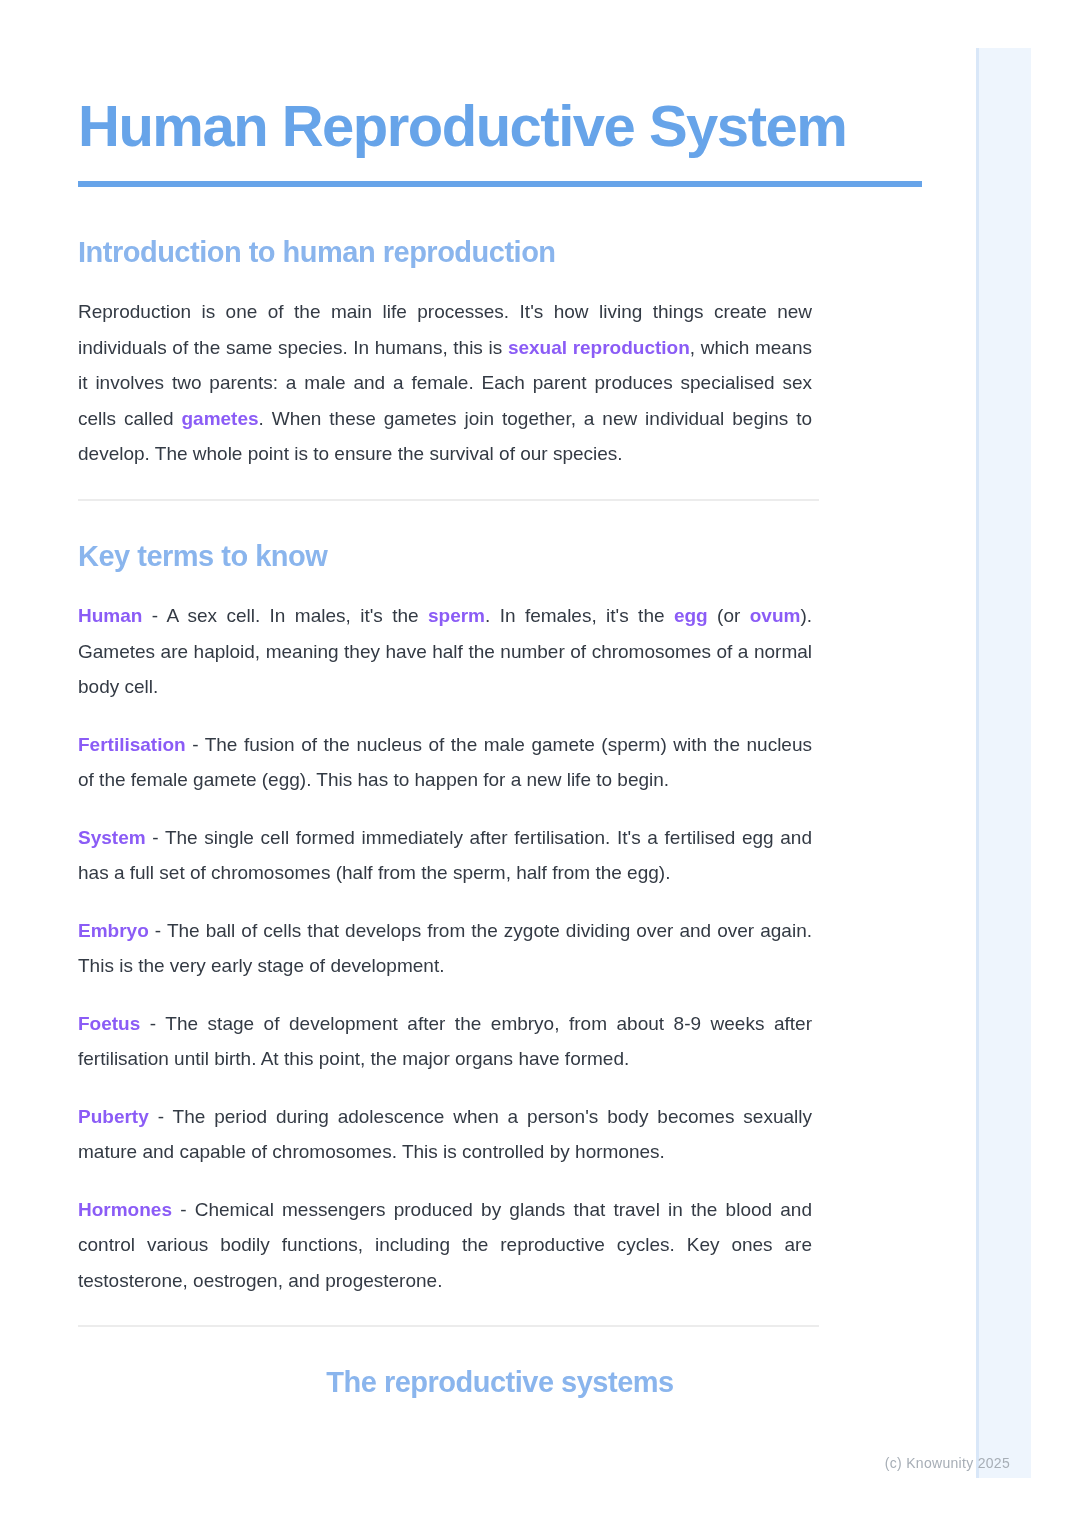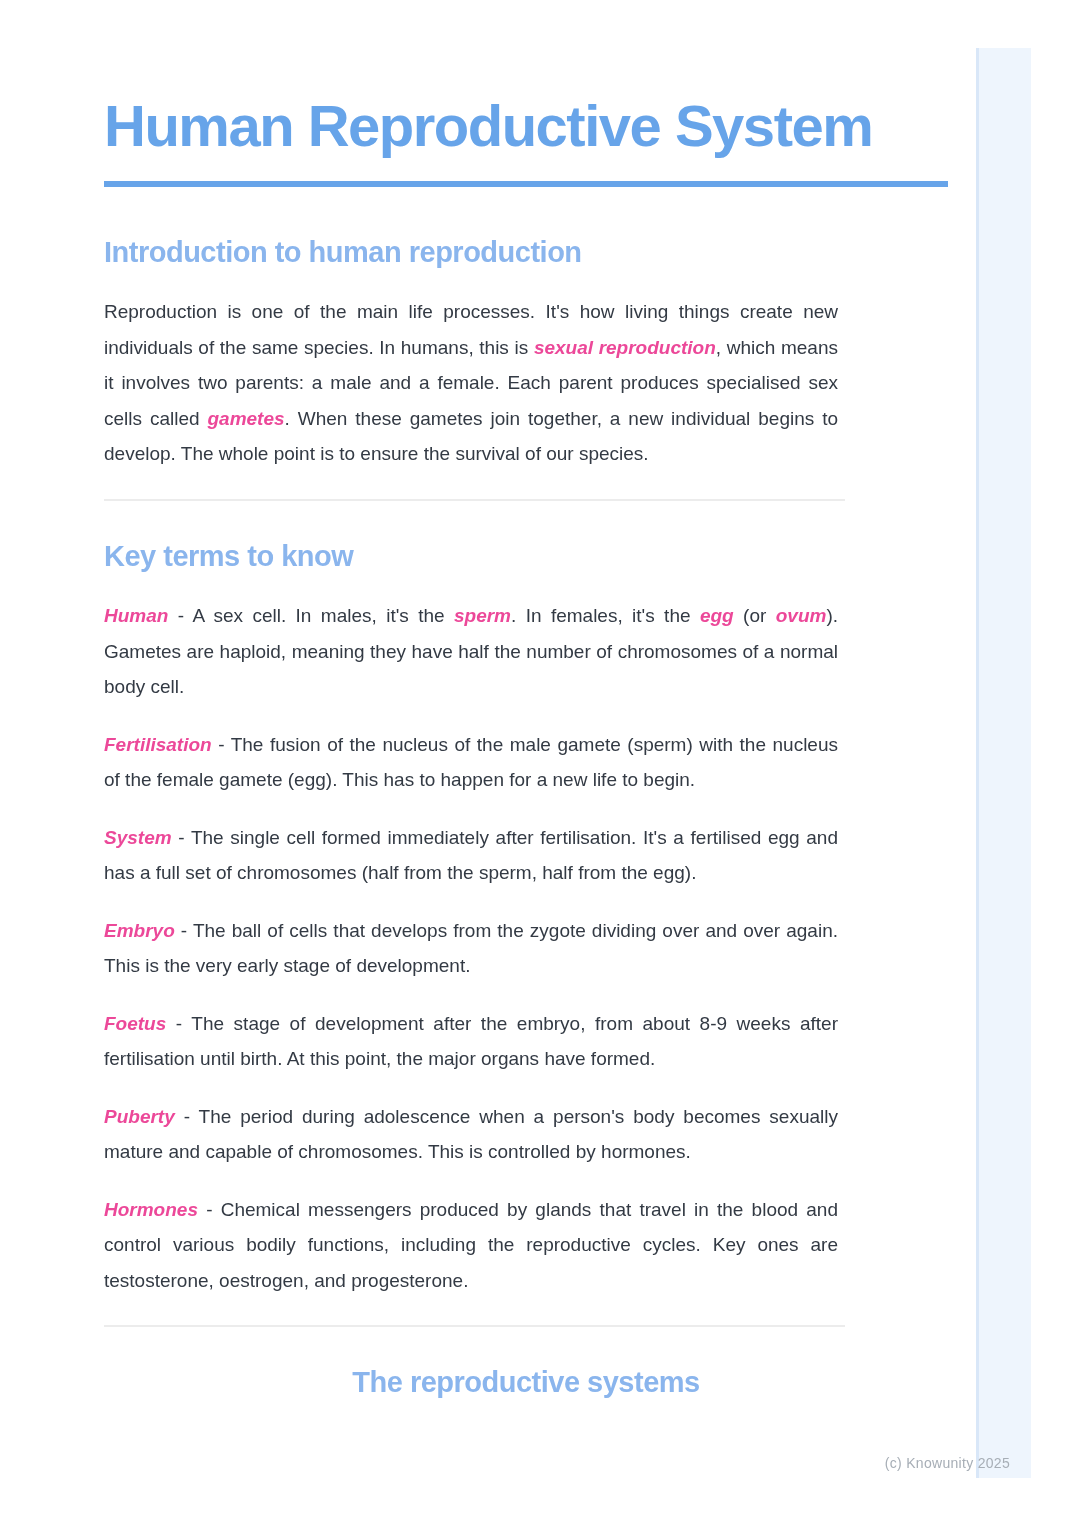--- a/index.html
+++ b/index.html
@@ -18,21 +18,21 @@
     position: absolute;
     top: 48px;
     right: 49px;
     width: 52px;
     height: 1430px;
     background: #eef5fd;
     border-left: 3px solid #d9e7f8;
   }
   .content {
     position: absolute;
-    left: 104px;
+    left: 78px;
     top: 0;
     width: 844px;
   }
   h1.page-title {
     margin: 96px 0 0 0;
     font-size: 58px;
     line-height: 1.05;
     font-weight: bold;
     color: #67a4e9;
     letter-spacing: -1.5px;
@@ -62,23 +62,22 @@
     margin: 22px 0 0 0;
     font-size: 19px;
     line-height: 35.5px;
     text-align: justify;
     color: #333a44;
   }
   section p:first-of-type {
     margin-top: 27px;
   }
   section p b {
-    color: #ec4899;
+    color: #8b5cf6;
     font-weight: bold;
-    font-style: italic;
   }
   hr.divider {
     border: none;
     border-top: 2px solid #ececec;
     width: 741px;
     margin: 27px 0 0 0;
   }
   .footer-credit {
     position: absolute;
     top: 1455px;

